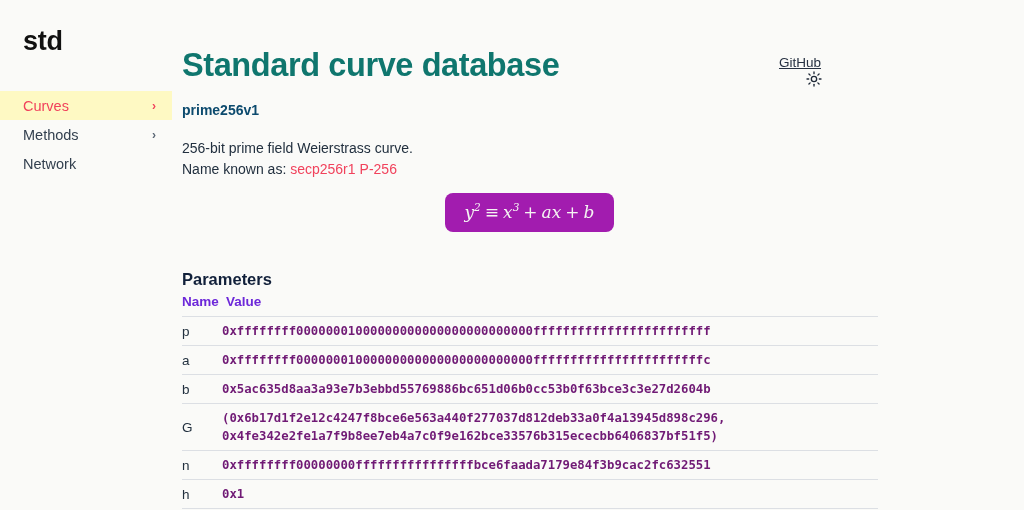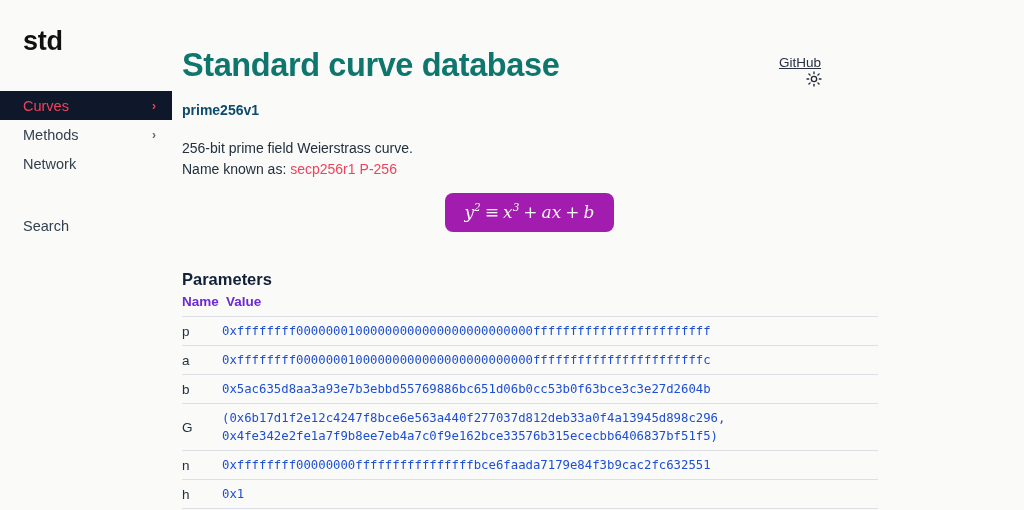--- a/index.html
+++ b/index.html
@@ -51,21 +51,21 @@
     display: flex;
     align-items: center;
     justify-content: space-between;
     height: 29px;
     padding: 0 16px 0 23px;
     font-size: 14.5px;
     color: #33404f;
     box-sizing: border-box;
   }
   .nav-item.active {
-    background: #0f172a;
+    background: #fef9c3;
     color: #f1425c;
   }
   .nav-chevron {
     font-size: 12px;
     line-height: 1;
     color: #5b6775;
     font-weight: 600;
   }
   .nav-item.active .nav-chevron {
     color: #f1425c;
@@ -217,25 +217,26 @@
     vertical-align: middle;
   }
   .cell-name {
     font-size: 13.5px;
     color: #22303f;
     font-family: "Liberation Sans", sans-serif;
   }
   .cell-value {
     font-family: "DejaVu Sans Mono", monospace;
     font-size: 12.3px;
-    color: #1d4ed8;
+    color: #701a75;
     line-height: 18px;
     padding-left: 4px;
     white-space: pre-line;
     word-break: break-all;
+    font-weight: bold;
   }
 </style>
 </head>
 <body>
 
 <div class="page">
 
   <aside class="sidebar">
     <div class="logo">std</div>
 
@@ -246,23 +247,20 @@
       </div>
       <div class="nav-item">
         <span>Methods</span>
         <span class="nav-chevron">›</span>
       </div>
       <div class="nav-item">
         <span>Network</span>
         <span class="nav-chevron"></span>
       </div>
       <div class="nav-gap"></div>
-      <div class="nav-search">
-        <span>Search</span>
-      </div>
     </nav>
   </aside>
 
   <div class="topbar-right">
     <a class="github-link" href="#">GitHub</a>
     <span class="theme-toggle">
       <svg width="16" height="16" viewBox="0 0 24 24" fill="none" stroke="#1f2937" stroke-width="2" stroke-linecap="round">
         <circle cx="12" cy="12" r="4" fill="none"></circle>
         <line x1="12" y1="1.5" x2="12" y2="4"></line>
         <line x1="12" y1="20" x2="12" y2="22.5"></line>

